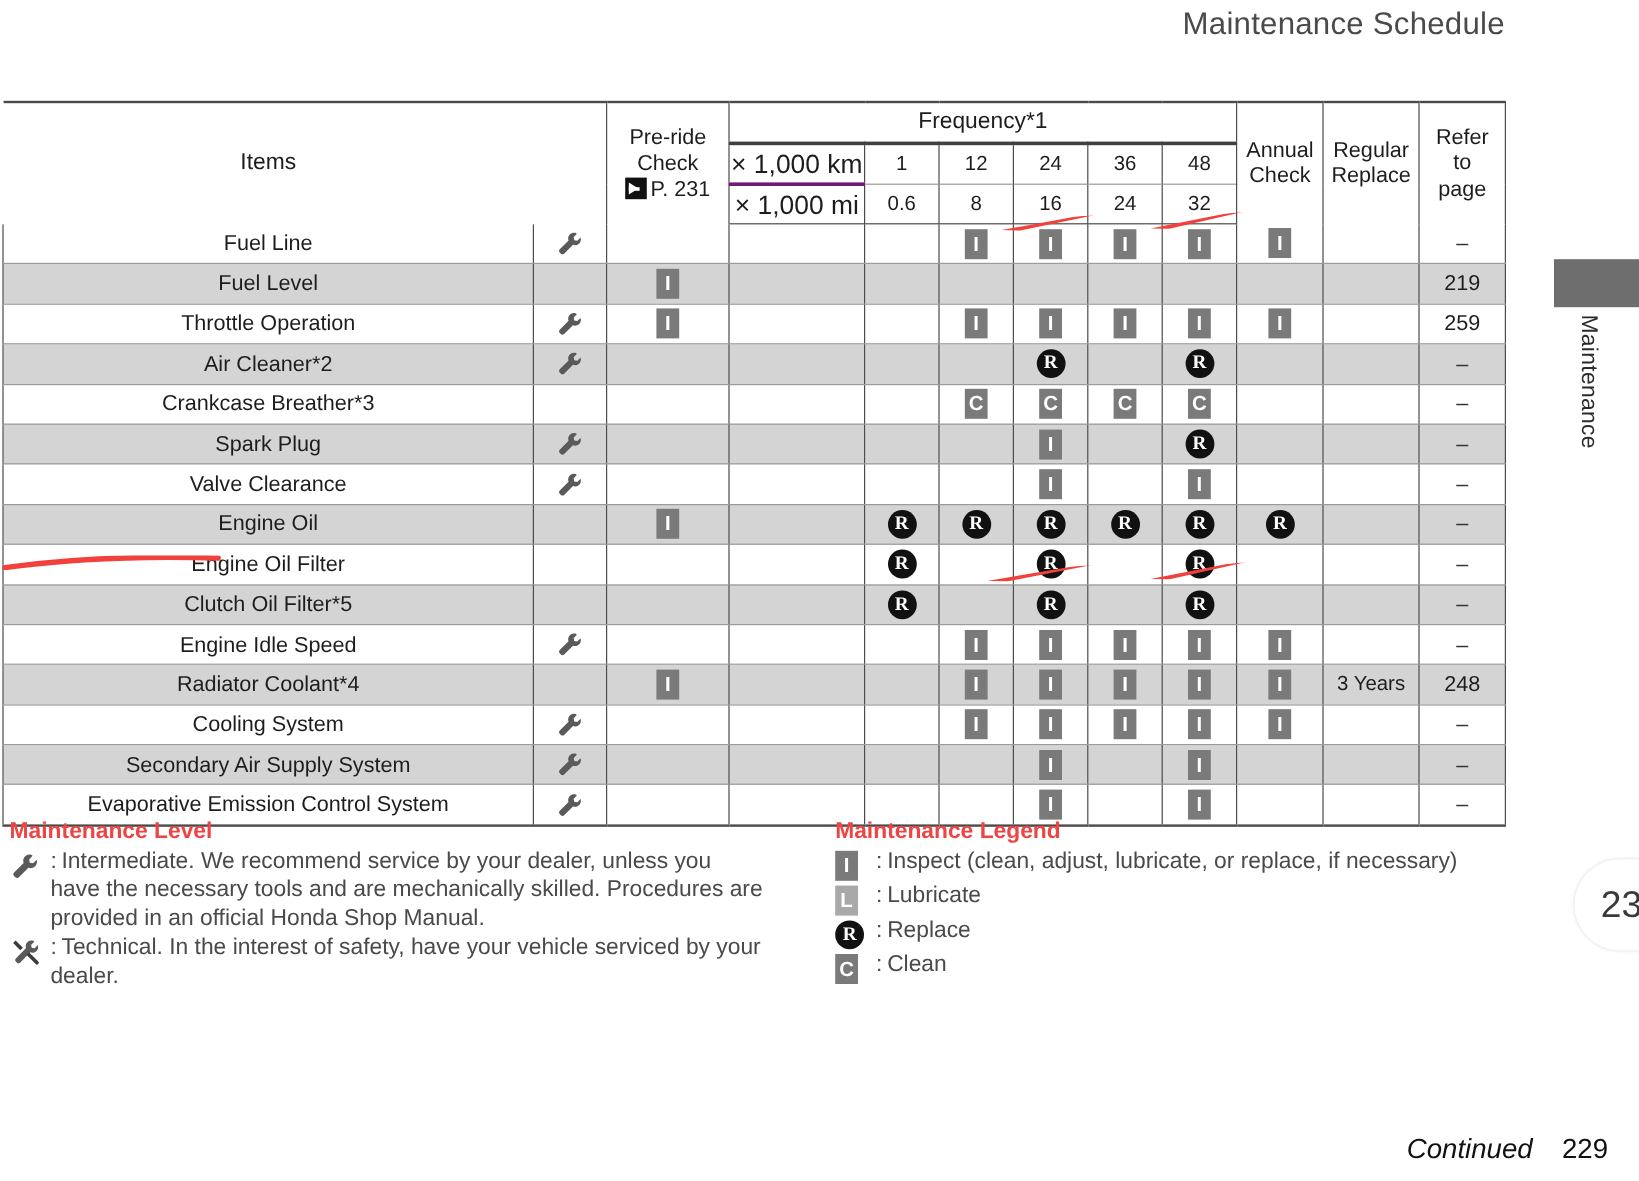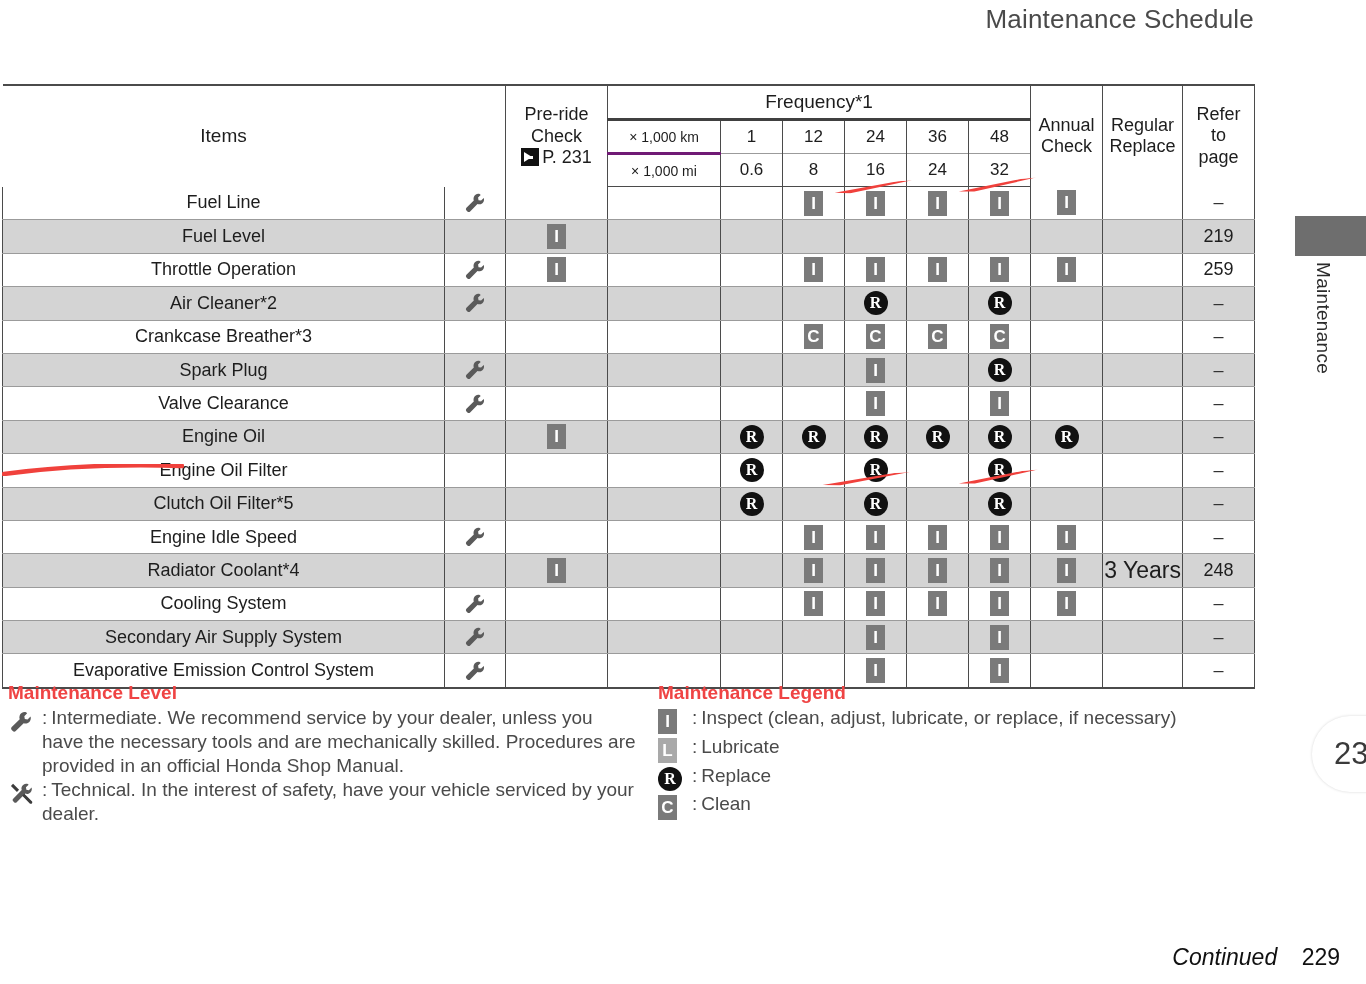--- a/index.html
+++ b/index.html
@@ -56,21 +56,21 @@
   .hdr-bottom td,.hdr-bottom th{border-bottom:1.5px solid #4b4b4b;}
   .thin td{border-bottom:1px solid #9b9b9b;}
   .lastrow td{border-bottom:2px solid #4b4b4b;}
   .noside{border-left:none !important;border-right:none !important;}
   .edgeL{border-left:1.5px solid #4b4b4b !important;}
 
   th.items-head{height:96px;font-size:19px;}
   th.preride{font-size:18px;line-height:1.18;}
   th.freq-top{font-size:19px;height:32px;border-bottom:3px solid #404040;}
   th.unit{font-size:17px;height:31px;text-align:center;}
-  th.unit.lbl{font-size:14px;}
+  th.unit.lbl{font-size:22px;}
   th.sidehead{font-size:18px;line-height:1.18;}
   th.refer{font-size:18px;line-height:1.2;}
 
   td.item{
     text-align:left;padding-left:11px;font-size:18px;
     border-left:none;border-right:none;
     white-space:nowrap;
   }
   td.wrenchcell{border-left:none;border-right:1.5px solid #4b4b4b;}
   tr.datarow td{height:32.4px;}
@@ -85,21 +85,21 @@
     vertical-align:middle;
   }
   .mk-r{
     width:24px;height:24px;border-radius:50%;
     background:#111111;color:#ffffff;
     font-size:16px;font-weight:bold;font-family:"Liberation Serif",serif;
     display:inline-flex;align-items:center;justify-content:center;
     vertical-align:middle;
   }
   .dash{font-size:18px;color:#333;}
-  .yrs{font-size:23px;}
+  .yrs{font-size:17px;}
   .pg{font-size:18px;}
 
   
   .wr{display:inline-block;vertical-align:middle;}
 
   
   .arrowbox{
     display:inline-block;width:18px;height:18px;background:#111;
     position:relative;vertical-align:-3px;margin-right:3px;
   }
@@ -109,21 +109,21 @@
     border-bottom:5px solid transparent;
   }
   .arrowbox:before{
     content:"";position:absolute;left:3px;top:8px;width:9px;height:3px;background:#fff;
   }
 
   
   .legend-zone{position:absolute;left:0;top:682px;width:1270px;}
   .lg-title{font-weight:bold;font-size:19px;color:#ef4444;margin-bottom:2px;}
   .lvl-col{position:absolute;left:8px;top:0;width:630px;}
-  .lgd-col{position:absolute;left:658px;top:0;width:610px;}
+  .lgd-col{position:absolute;left:696px;top:0;width:610px;}
   .lg-row{display:flex;align-items:flex-start;margin-bottom:1px;}
   .lg-ic{width:34px;flex:0 0 34px;text-align:left;padding-top:3px;}
   .lg-tx{font-size:19px;color:#4a4a4a;line-height:1.25;}
   .lg-colon{color:#4a4a4a;padding-right:4px;}
 
   .footer{
     position:absolute;left:0;top:944px;width:1340px;
     text-align:right;
   }
   .cont{font-style:italic;font-size:23px;color:#111;}

